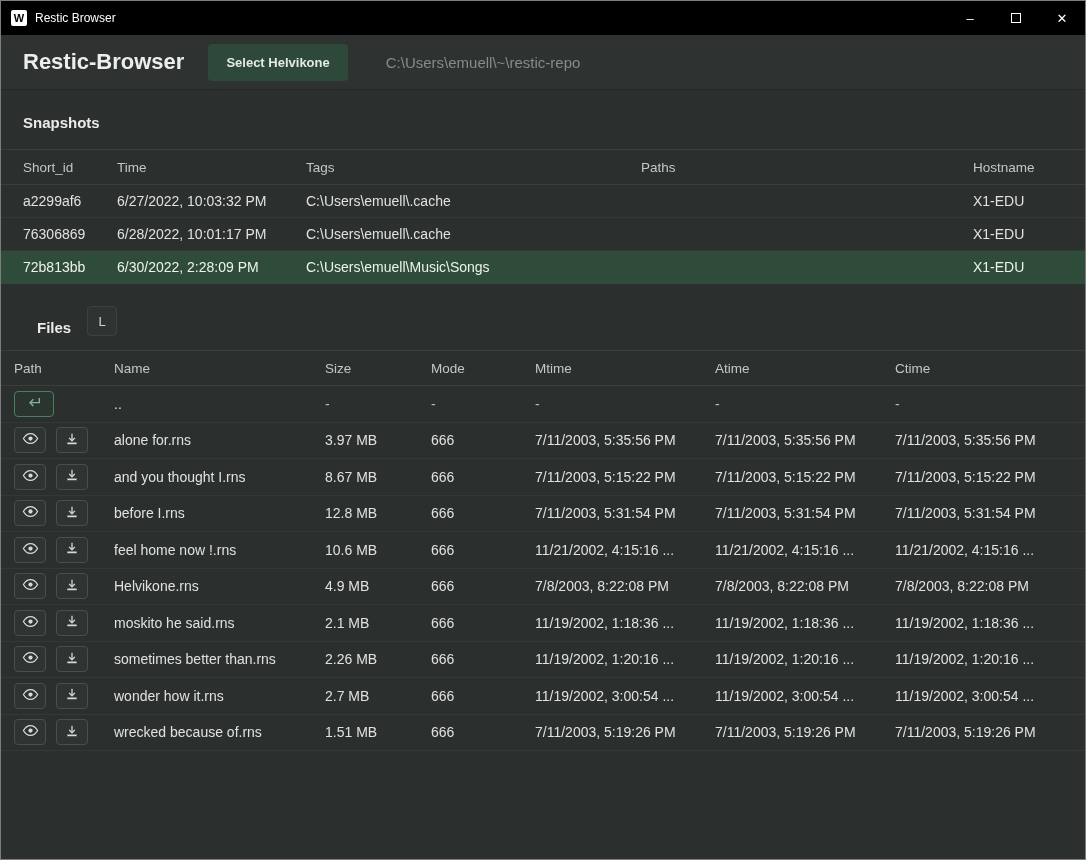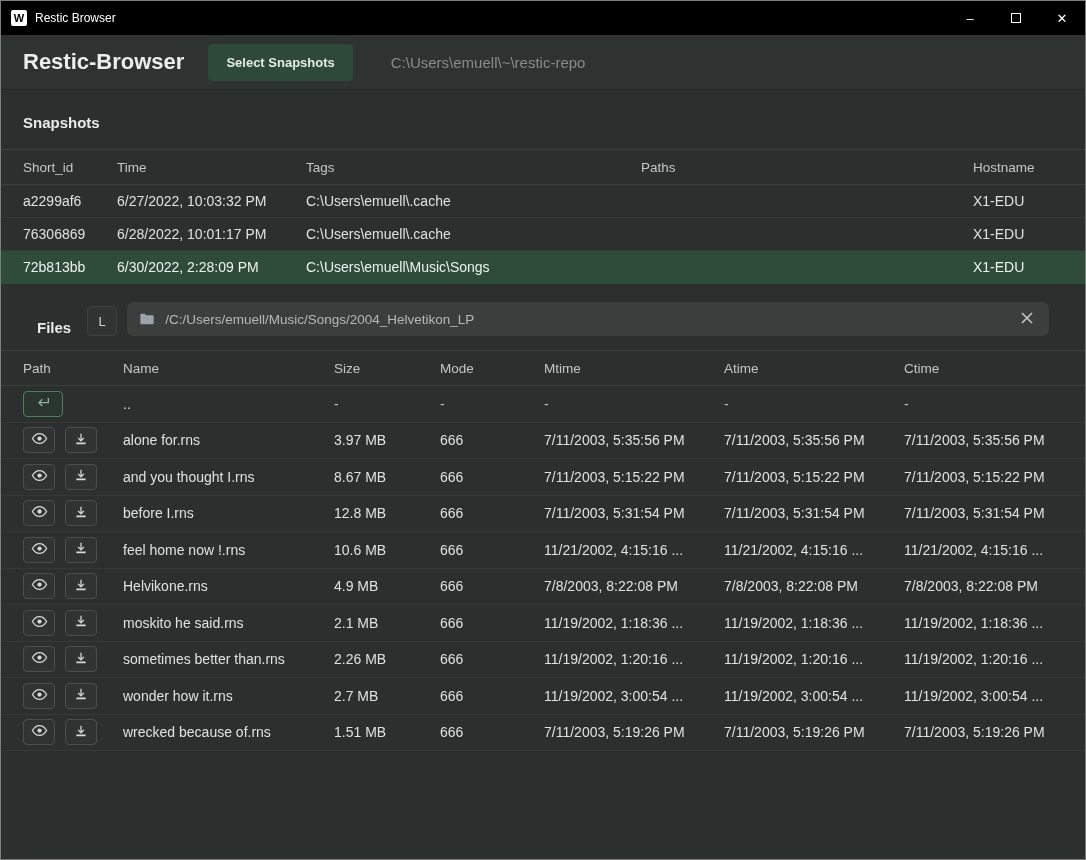--- a/index.html
+++ b/index.html
@@ -46,21 +46,21 @@
     border:1px solid #3e423f; border-radius:4px; color:#cfd3d0; font-size:13px;
     display:flex; align-items:center; justify-content:center; flex:none;
     font-family:"Liberation Sans", sans-serif; cursor:pointer; }
   .path-bar { flex:1; margin-left:10px; height:34px; background:#3a3e3c; border-radius:6px;
     display:flex; align-items:center; padding:0 12px; }
   .folder-ic { color:#9aa3a9; display:flex; align-items:center; margin-right:10px; }
   .path-text { color:#b5b9b6; font-size:13.5px; flex:1; white-space:nowrap; overflow:hidden; }
   .clear-btn { color:#c2c6c3; display:flex; align-items:center; padding:4px; cursor:pointer; }
   
   .files-grid { display:grid; grid-template-columns:100px 211px 106px 104px 180px 180px 1fr;
-    align-items:center; padding:0 22px; }
+    align-items:center; padding:0 13px; }
   .files-header { height:36px; border-top:1px solid #3b3f3c; border-bottom:1px solid #3b3f3c;
     color:#c4c8c5; font-size:13.5px; }
   .file-row { height:36.5px; border-bottom:1px solid #343836; font-size:14px; color:#dfe2df; }
   .cell { white-space:nowrap; overflow:hidden; padding-right:10px; }
   .actions { display:flex; gap:10px; }
   .icon-btn { width:32px; height:26px; background:#2f3331; border:1px solid #4a4f4c;
     border-radius:4px; display:inline-flex; align-items:center; justify-content:center;
     color:#d6dad7; flex:none; cursor:pointer; }
   .parent-btn { width:40px; height:26px; background:#2b352f; border:1px solid #4b7d5f;
     border-radius:4px; display:inline-flex; align-items:center; justify-content:center;
@@ -77,21 +77,21 @@
     <div class="win-btn">–</div>
     <div class="win-btn">
         <span class="max-icon"></span>
       </div>
     <div class="win-btn">✕</div>
   </div>
 </div>
 
 <div class="app-header">
   <div class="app-title">Restic-Browser</div>
-  <button class="repo-btn">Select Snapshots</button>
+  <button class="repo-btn">Select Helvikone</button>
   <div class="repo-path">C:\Users\emuell\~\restic-repo</div>
 </div>
 
 <div class="section-title">Snapshots</div>
 
 <div class="snap-grid snap-header">
   <div class="cell">Short_id</div>
   <div class="cell">Time</div>
   <div class="cell">Tags</div>
   <div class="cell">Paths</div>
@@ -121,35 +121,20 @@
       <div class="cell">6/30/2022, 2:28:09 PM</div>
       <div class="cell">C:\Users\emuell\Music\Songs</div>
       <div class="cell"></div>
       <div class="cell">X1-EDU</div>
     </div>
   </div>
 
 <div class="files-bar">
   <div class="files-title">Files</div>
   <button class="list-btn">L</button>
-  <div class="path-bar">
-    <span class="folder-ic">
-      <svg width="16" height="14" viewBox="0 0 24 20" fill="currentColor">
-          <path d="M2 3.5A1.5 1.5 0 0 1 3.5 2h5l2.2 2.5h9.8A1.5 1.5 0 0 1 22 6v10.5a1.5 1.5 0 0 1-1.5 1.5h-17A1.5 1.5 0 0 1 2 16.5z"></path>
-        </svg>
-    </span>
-    <div class="path-text">/C:/Users/emuell/Music/Songs/2004_Helvetikon_LP</div>
-    <div class="clear-btn">
-      <span>
-        <svg width="12" height="12" viewBox="0 0 12 12" fill="none" stroke="currentColor" stroke-width="1.6">
-            <path d="M1 1l10 10M11 1L1 11"></path>
-          </svg>
-      </span>
-    </div>
-  </div>
 </div>
 
 <div class="files-grid files-header">
   <div class="cell">Path</div>
   <div class="cell">Name</div>
   <div class="cell">Size</div>
   <div class="cell">Mode</div>
   <div class="cell">Mtime</div>
   <div class="cell">Atime</div>
   <div class="cell">Ctime</div>

